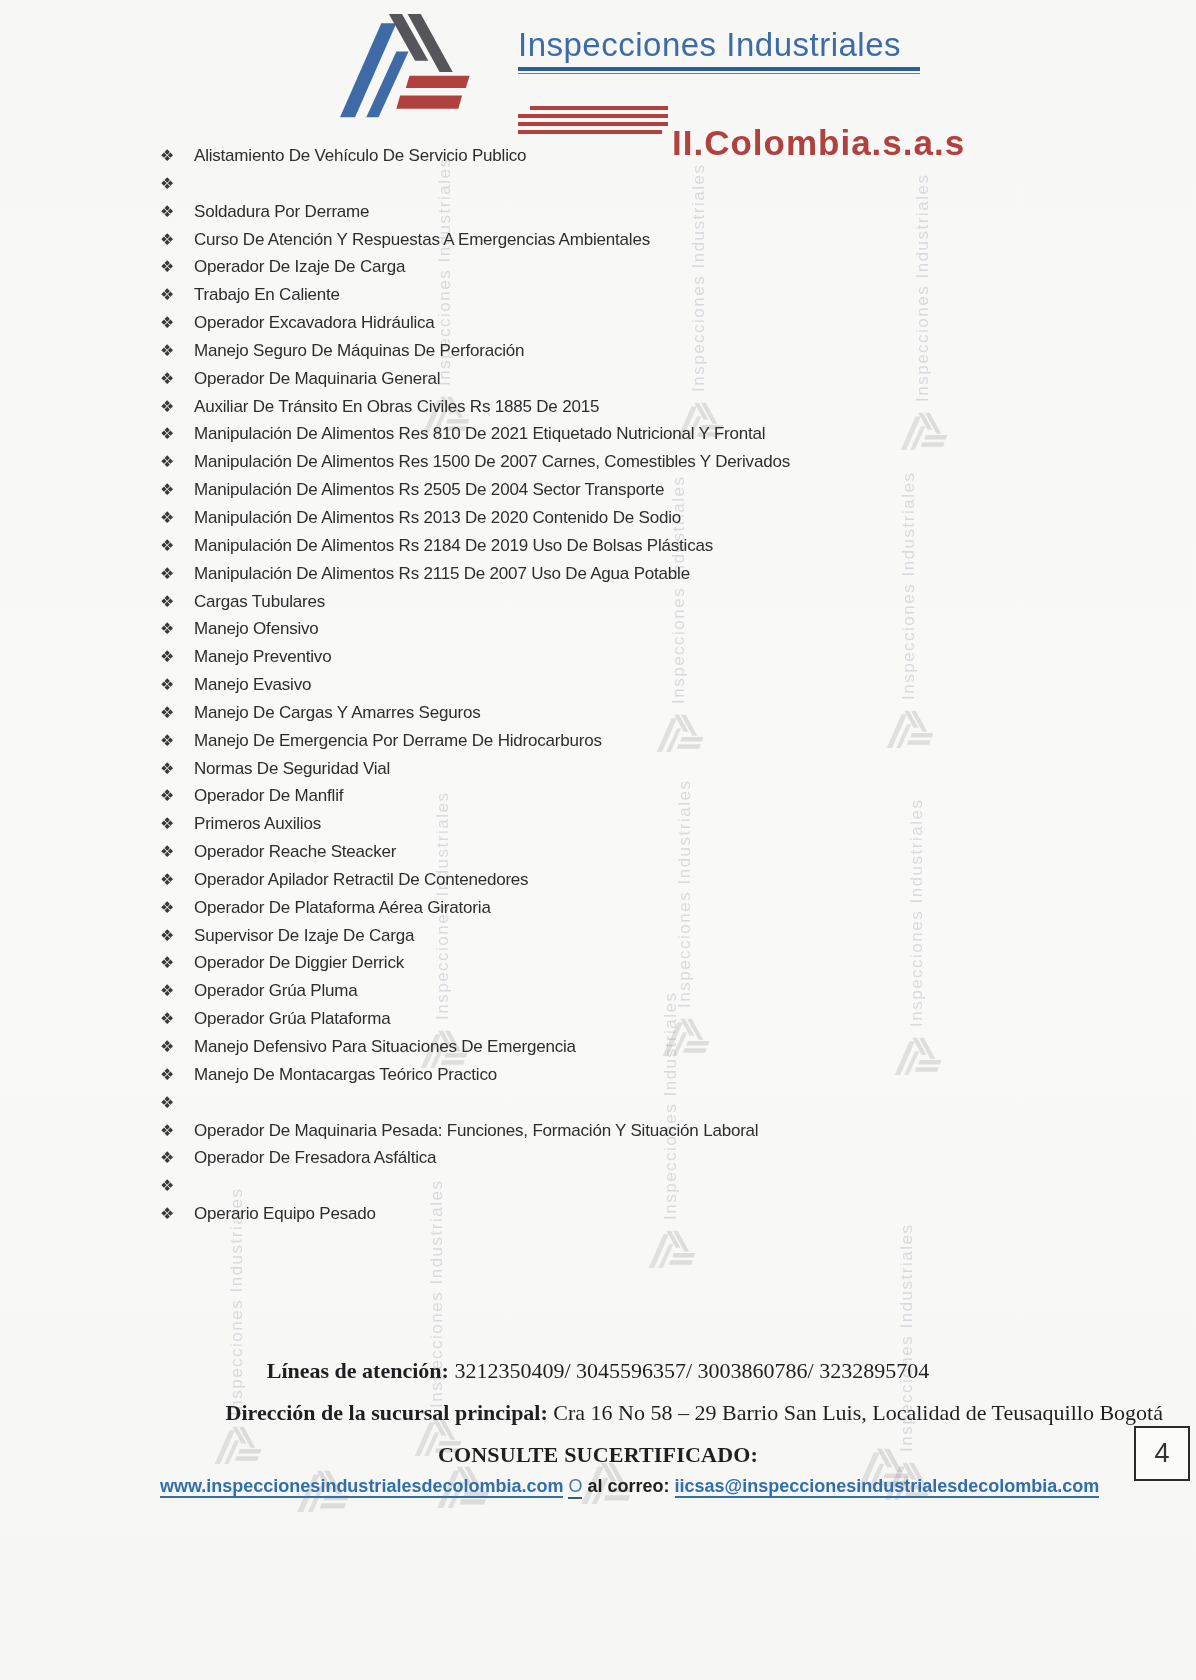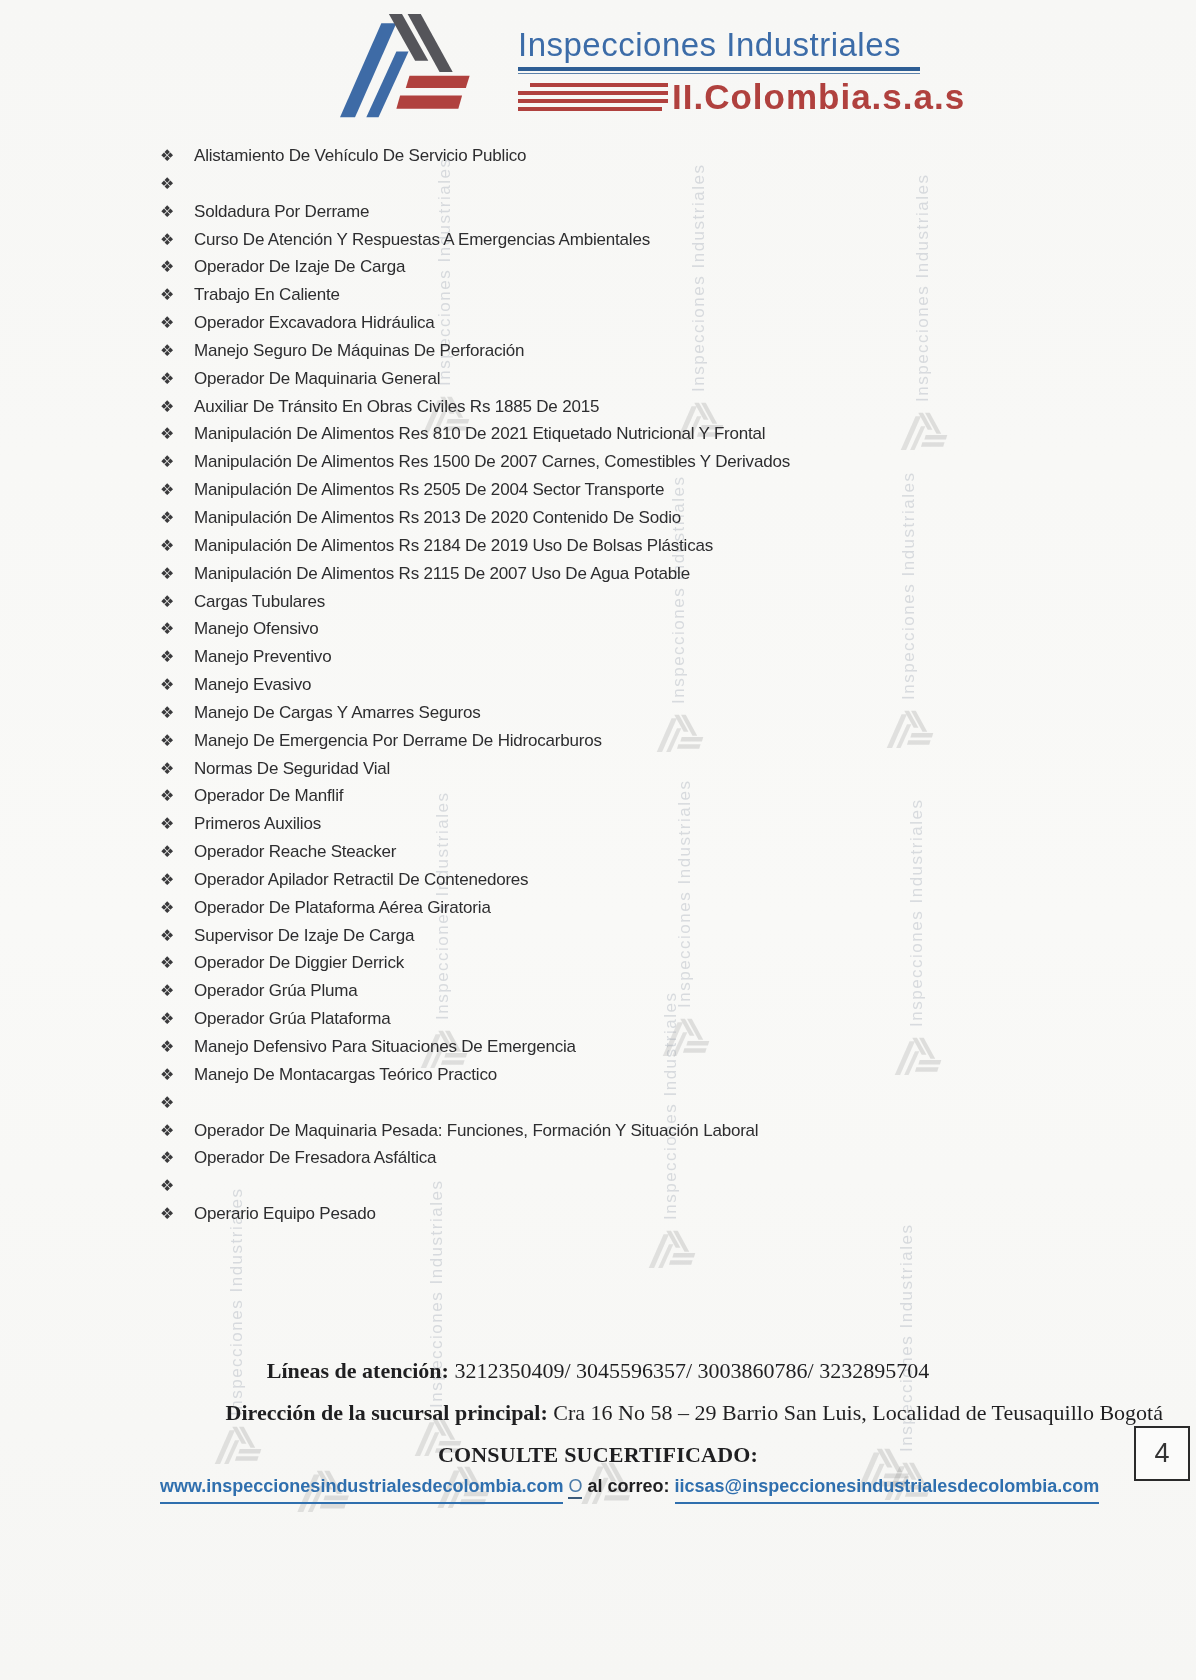--- a/index.html
+++ b/index.html
@@ -31,41 +31,41 @@
   .brand-rule2{margin-top:2px;height:1px;background:#5c82ab;}
   .brand-row2{display:flex;align-items:center;margin-top:3px;}
   .red-lines{display:flex;flex-direction:column;gap:4px;width:150px;flex:0 0 auto;}
   .red-lines span{display:block;height:4px;background:#b0413e;}
   .red-lines span:nth-child(1){width:138px;margin-left:12px;}
   .red-lines span:nth-child(2){width:150px;}
   .red-lines span:nth-child(3){width:150px;}
   .red-lines span:nth-child(4){width:144px;}
   .brand-line2{
     font-size:35px;font-weight:700;color:#b0413e;letter-spacing:1px;
-    margin-left:4px;white-space:nowrap;
+    margin-left:4px;white-space:nowrap;margin-top:46px;
   }
   
   .course-list{
     position:absolute;left:160px;top:142px;width:900px;
     margin:0;padding:0;list-style:none;
   }
   .course-item{display:flex;align-items:baseline;line-height:27.85px;height:27.85px;}
   .bullet{width:34px;flex:0 0 auto;font-size:16px;color:#3a3a3c;}
   .item-text{font-size:17px;color:#2d2d2f;letter-spacing:-0.2px;white-space:nowrap;}
   
   .footer-line{position:absolute;width:1130px;left:33px;text-align:center;font-size:22px;color:#1f1f21;white-space:nowrap;font-family:Liberation Serif, serif;}
   .footer-line strong{font-weight:700;}
   .fl-1{top:1336px;}
   .fl-2{top:1378px;text-align:right;}
   .fl-3{top:1420px;font-weight:700;letter-spacing:0.2px;}
   .links-line{
     position:absolute;left:160px;top:1458px;font-size:18px;font-weight:700;
     color:#1f1f21;white-space:nowrap;
   }
-  .links-line a{color:#2f6fae;text-decoration:none;border-bottom:2px solid #2f6fae;padding-bottom:6px;}
+  .links-line a{color:#2f6fae;text-decoration:none;border-bottom:2px solid #2f6fae;padding-bottom:0;}
   .links-line .o-conn{color:#4a7aa8;border-bottom:2px solid #3a5a7a;padding-bottom:1px;font-weight:400;}
   .page-number-box{
     position:absolute;left:1134px;top:1426px;width:52px;height:51px;
     border:2px solid #2a2a2a;background:#fbfbfa;
     display:flex;align-items:center;justify-content:center;
     font-size:27px;color:#333;
   }
   .defs-hidden{position:absolute;width:0;height:0;overflow:hidden;}
 </style>
 </head>

